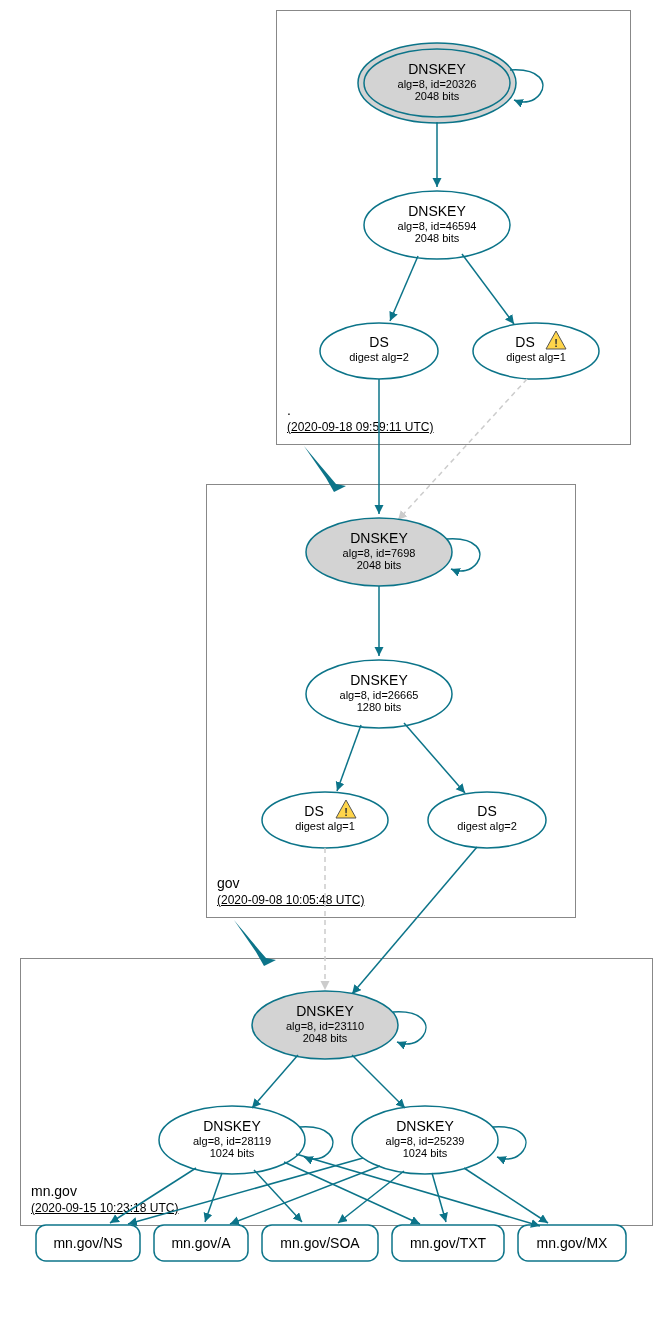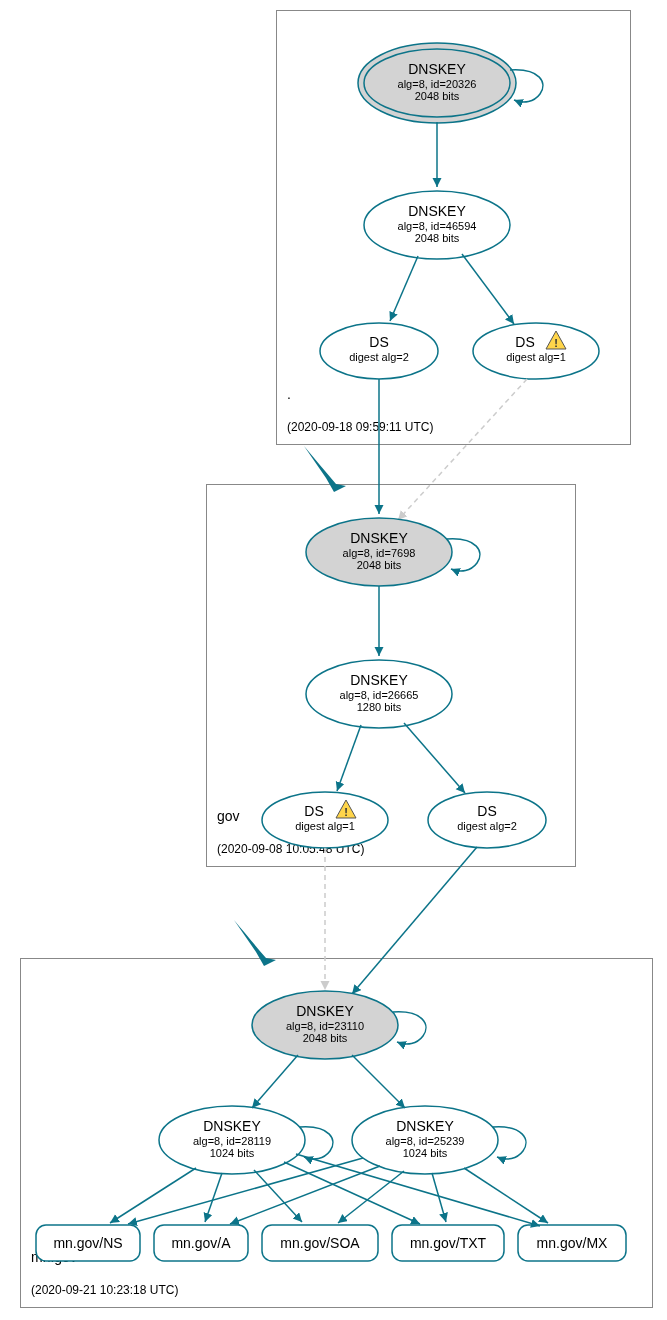--- a/index.html
+++ b/index.html
@@ -17,21 +17,21 @@
     box-sizing: border-box;
   }
   .zone-label {
     position: absolute;
     bottom: 10px;
     left: 10px;
     font-size: 14px;
     color: #000;
   }
   .zone-label .zone-name { display: block; }
-  .zone-label .zone-ts   { display: block; font-size: 12px; margin-top: 18px; }
+  .zone-label .zone-ts   { display: block; font-size: 12px; margin-top: 2px; text-decoration: underline; }
   svg { position: absolute; left: 0; top: 0; }
   .node-ellipse {
     fill: #fff;
     stroke: #0c7489;
     stroke-width: 1.5;
   }
   .node-ellipse.ksk { fill: #d3d3d3; }
   .node-ellipse.trust { stroke-width: 1.5; }
   .node-rr {
     fill: #fff;
@@ -55,30 +55,30 @@
 </style>
 </head>
 <body>
 
 <div class="zone-box" style="left:276px; top:10px;  width:355px; height:435px;">
   <div class="zone-label">
     <span class="zone-name">.</span>
     <span class="zone-ts">(2020-09-18 09:59:11 UTC)</span>
   </div>
 </div>
-<div class="zone-box" style="left:206px; top:484px; width:370px; height:383px;">
+<div class="zone-box" style="left:206px; top:484px; width:370px; height:434px;">
   <div class="zone-label">
     <span class="zone-name">gov</span>
     <span class="zone-ts">(2020-09-08 10:05:48 UTC)</span>
   </div>
 </div>
-<div class="zone-box" style="left:20px;  top:958px; width:633px; height:350px;">
+<div class="zone-box" style="left:20px;  top:958px; width:633px; height:268px;">
   <div class="zone-label">
     <span class="zone-name">mn.gov</span>
-    <span class="zone-ts">(2020-09-21 10:23:18 UTC)</span>
+    <span class="zone-ts">(2020-09-15 10:23:18 UTC)</span>
   </div>
 </div>
 
 <svg width="667" height="1320">
   <defs>
     <marker id="arr" markerWidth="8" markerHeight="8" refX="6" refY="3" orient="auto">
       <path d="M0,0 L6,3 L0,6 Z" class="arrow"></path>
     </marker>
     <marker id="arrg" markerWidth="8" markerHeight="8" refX="6" refY="3" orient="auto">
       <path d="M0,0 L6,3 L0,6 Z" class="arrow gray"></path>

